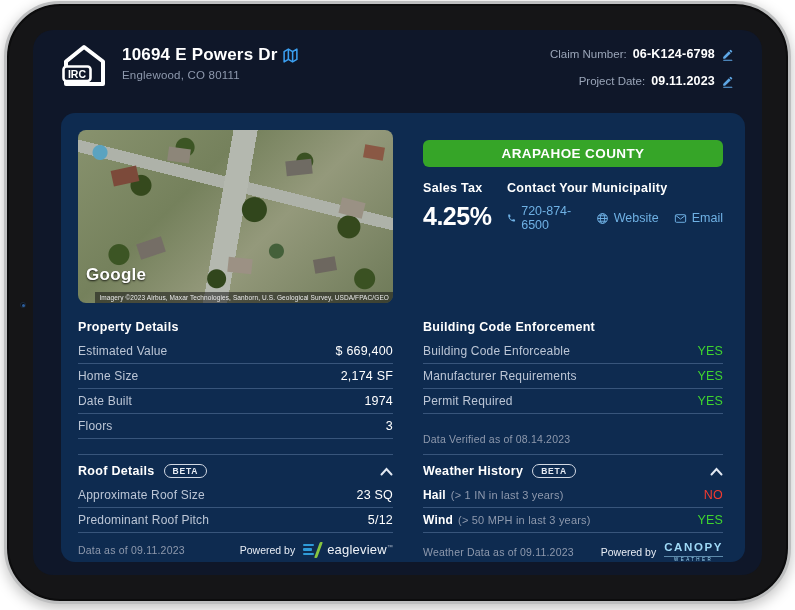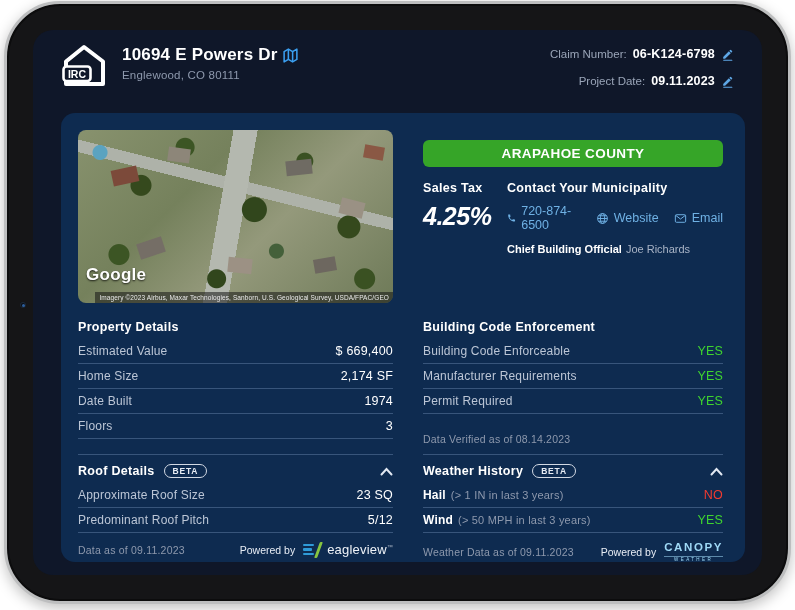--- a/index.html
+++ b/index.html
@@ -68,21 +68,21 @@
   .map-google { position:absolute; left:8px; bottom:18px; font-size:17px; font-weight:bold; color:#fff; letter-spacing:.3px; text-shadow:0 1px 2px rgba(0,0,0,.8); }
   .map-attr { position:absolute; right:0; bottom:0; background:rgba(20,20,20,.55); color:#e9e9e9; font-size:6.5px; padding:2px 4px; letter-spacing:.1px; }
 
   
   .ahj-title-row { display:flex; align-items:center; gap:8px; margin-top:1px; }
   .sec-title { font-size:12.5px; font-weight:bold; letter-spacing:.3px; }
   .info-circle { width:14px; height:14px; border-radius:50%; background:#93a9c9; color:#0e2b50; font-size:9.5px; font-weight:bold; display:flex; align-items:center; justify-content:center; cursor:pointer; }
   .ahj-btn { margin-top:10px; height:27px; border-radius:6px; background:#36a528; display:flex; align-items:center; justify-content:center; font-size:13.5px; font-weight:bold; letter-spacing:.4px; color:#fff; cursor:pointer; }
   .tax-contact { display:flex; margin-top:14px; }
   .tax-col { width:84px; flex:0 0 auto; }
-  .tax-value { margin-top:7px; font-size:25px; font-weight:bold; font-style:italic; letter-spacing:-0.5px; }
+  .tax-value { margin-top:7px; font-size:25px; font-weight:bold; letter-spacing:-0.5px; }
   .contact-col { flex:1 1 auto; }
   .contact-links { display:flex; align-items:center; gap:15px; margin-top:9px; }
   .clink { display:flex; align-items:center; gap:5px; color:#6fb1e4; font-size:12.5px; cursor:pointer; }
   .official { margin-top:11px; font-size:11px; color:#a9b4c6; }
   .official b { color:#fff; margin-right:4px; }
 
   
   .sec { margin-top:12px; }
   .sec-head-row { display:flex; align-items:center; gap:9px; height:24px; }
   .beta-badge { border:1px solid #d2d9e4; border-radius:9px; padding:1px 8px 1.5px; font-size:8.5px; font-weight:bold; letter-spacing:.8px; color:#e7ecf4; }
@@ -212,23 +212,20 @@
                     <span>Website</span>
                   </span>
                   <span class="clink">
                     <svg width="13" height="13" viewBox="0 0 24 24" fill="none" stroke="#6fb1e4" stroke-width="1.8">
                         <rect x="2.5" y="5" width="19" height="14" rx="2"></rect>
                         <path d="M3.5 6.5 12 13l8.5-6.5"></path>
                       </svg>
                     <span>Email</span>
                   </span>
                 </div>
-                <div class="official">
-                  <b>Chief Building Official</b><span>Joe Richards</span>
-                </div>
               </div>
             </div>
           </div>
 
           <div class="sec">
             <div class="sec-head-row">
               <span class="sec-title">Property Details</span>
             </div>
             <div class="drow">
               <span class="dlabel">Estimated Value</span>

